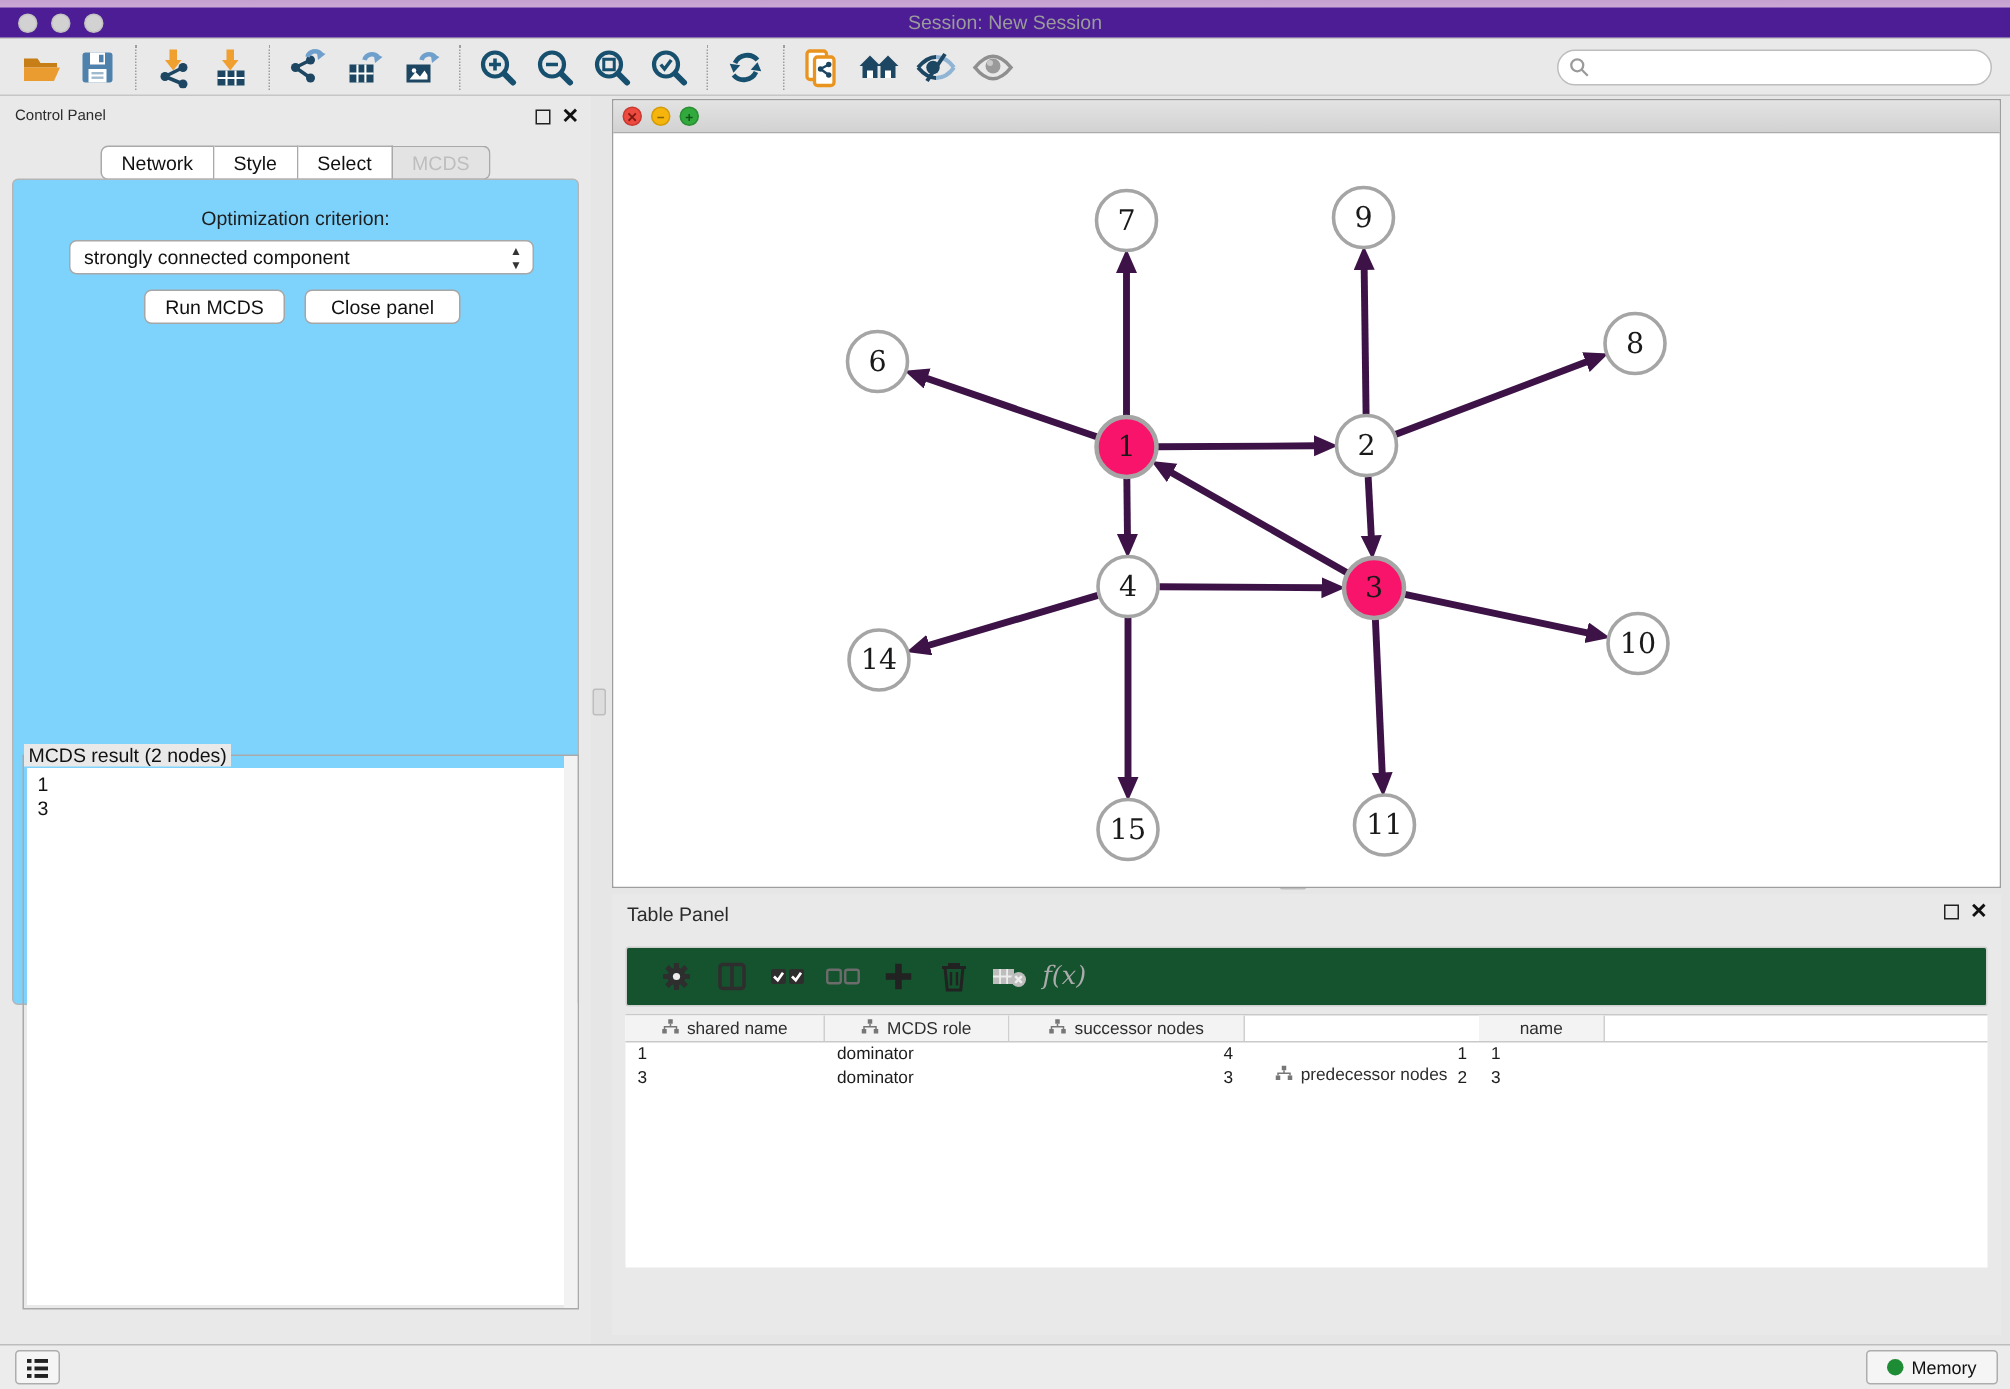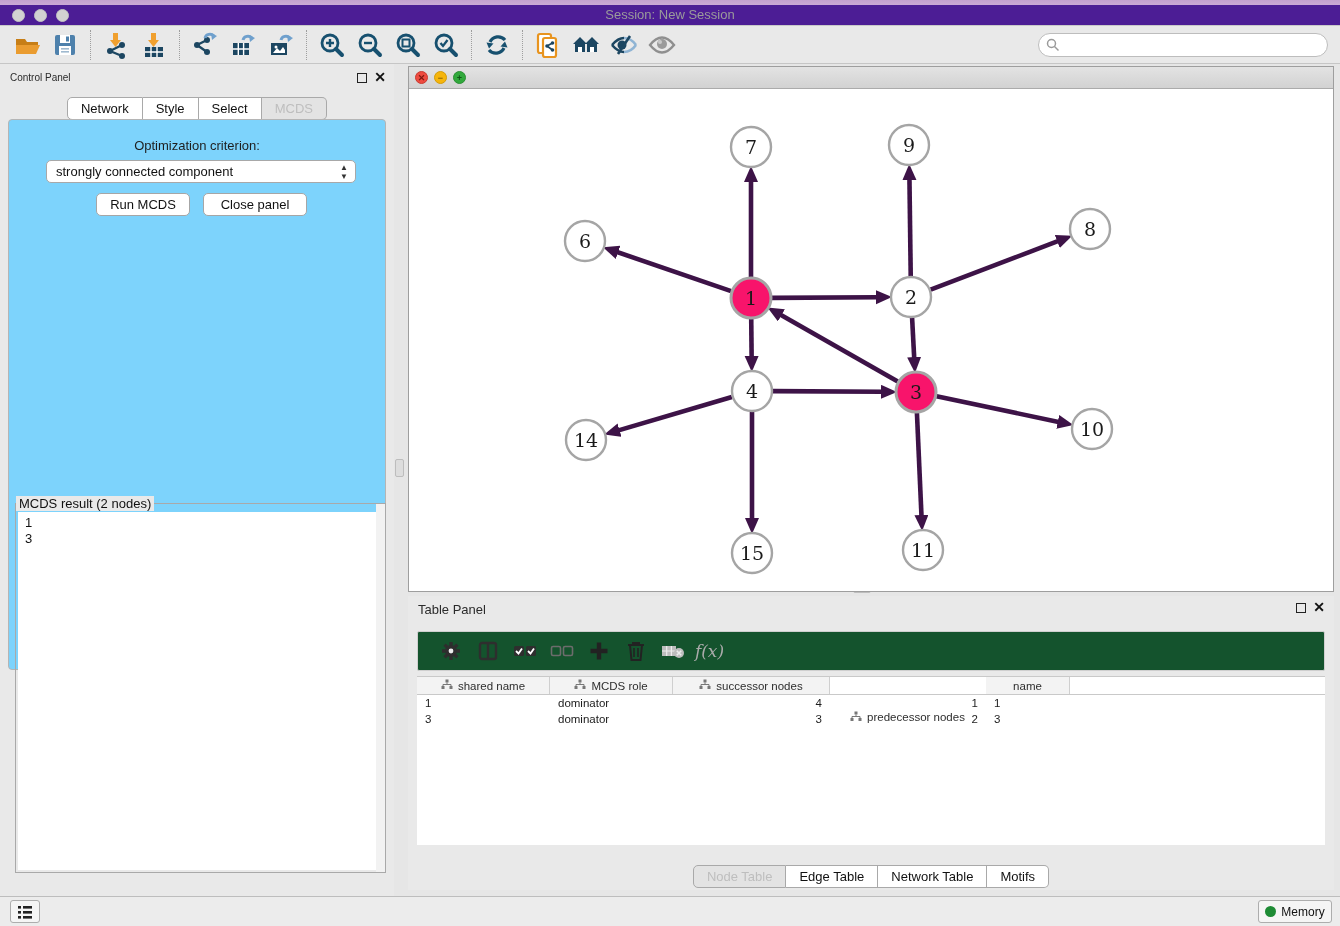--- a/index.html
+++ b/index.html
@@ -103,21 +103,21 @@
   .tcell { padding:0 8px; overflow:hidden; white-space:nowrap; }
   #tp-tabs { position:absolute; left:0; right:0; top:269px; display:flex;
     justify-content:center; }
 
   
   #statusbar { left:0; top:896px; width:1340px; height:30px; background:#ECECEC;
     border-top:1px solid #BDBDBD; }
   #list-btn { position:absolute; left:10px; top:3px; width:30px; height:23px;
     background:#F5F5F5; border:1px solid #ADADAD; border-radius:3px;
     display:flex; align-items:center; justify-content:center; }
-  #memory-btn { position:absolute; right:8px; top:3px; width:74px; height:23px;
+  #memory-btn { position:absolute; right:8px; top:3px; width:88px; height:23px;
     background:#F5F5F5; border:1px solid #ADADAD; border-radius:3px;
     display:flex; align-items:center; justify-content:center; gap:5px;
     font-size:12px; color:#111; }
   #memory-dot { width:11px; height:11px; border-radius:50%; background:#1E8B35; }
 </style>
 </head>
 <body>
 
 <div id="titlebar" class="abs">
   <div class="accent"></div>
@@ -492,26 +492,20 @@
         <div class="trow">
           <div class="tcell" style="width: 133px; text-align: left;">3</div>
           <div class="tcell" style="width: 123px; text-align: left;">dominator</div>
           <div class="tcell" style="width: 157px; text-align: right;">3</div>
           <div class="tcell" style="width: 156px; text-align: right;">2</div>
           <div class="tcell" style="width: 84px; text-align: left;">3</div>
         </div>
       </div>
   </div>
 
-  <div id="tp-tabs">
-      <div class="tabbtn selected">Node Table</div>
-      <div class="tabbtn">Edge Table</div>
-      <div class="tabbtn">Network Table</div>
-      <div class="tabbtn">Motifs</div>
-    </div>
 </div>
 
 <div id="statusbar" class="abs">
   <div id="list-btn">
     <svg width="16" height="14">
         <rect x="1" y="1" width="3" height="2.6" fill="#222"></rect>
         <rect x="6" y="1" width="9" height="2.6" fill="#222"></rect>
         <rect x="1" y="6" width="3" height="2.6" fill="#222"></rect>
         <rect x="6" y="6" width="9" height="2.6" fill="#222"></rect>
         <rect x="1" y="11" width="3" height="2.6" fill="#222"></rect>

